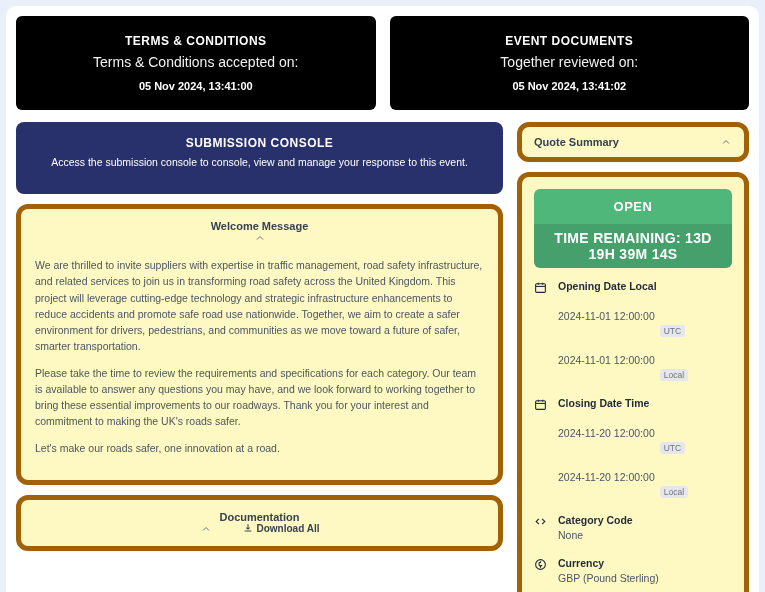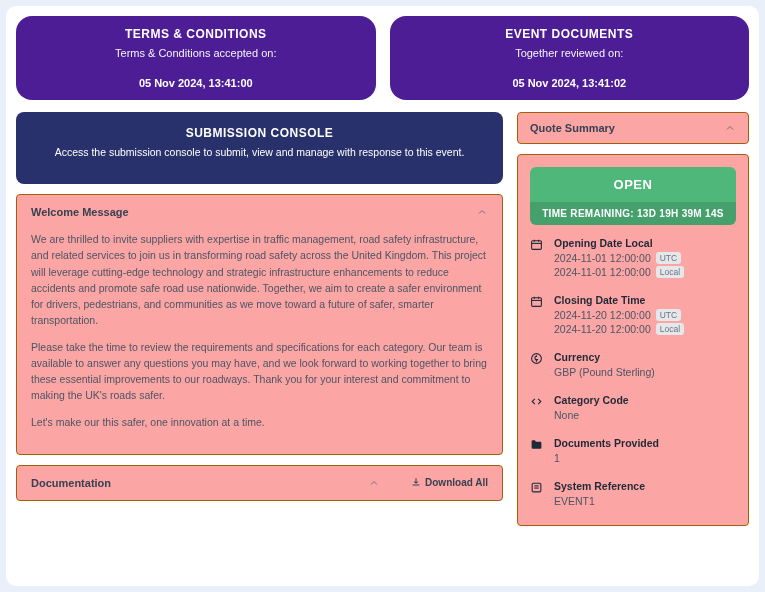--- a/index.html
+++ b/index.html
@@ -1,49 +1,49 @@
 <!DOCTYPE html>
 <html><head>
 <meta charset="utf-8">
 <style>
 * { box-sizing: border-box; margin: 0; padding: 0; }
 body { font-family: -apple-system, BlinkMacSystemFont, 'Segoe UI', Arial, sans-serif; background: #e9f0f9; padding: 6px; font-size: 11px; color: #333; }
 .page { background: #fff; border-radius: 10px; padding: 10px; min-height: 580px; display: flex; flex-direction: column; }
 .top-row { display: flex; gap: 14px; }
-.green-card { flex: 1; background: #4c1d95; border-radius: 16px; color: #fff; text-align: center; padding: 11px 10px; }
+.green-card { flex: 1; background: #000000; border-radius: 6px; color: #fff; text-align: center; padding: 18px 10px; }
 .green-card h3 { font-size: 12px; font-weight: 700; letter-spacing: .5px; margin-bottom: 6px; }
-.green-card .sub { font-size: 11px; opacity: .95; margin-bottom: 18px; }
+.green-card .sub { font-size: 14px; opacity: .95; margin-bottom: 10px; }
 .green-card .bold { font-size: 11px; font-weight: 700; }
 .main-row { display: flex; gap: 14px; margin-top: 12px; flex: 1; }
 .left-col { flex: 1; display: flex; flex-direction: column; gap: 10px; }
 .right-col { width: 232px; display: flex; flex-direction: column; gap: 10px; }
-.card { background: #fca5a5; border: 1px solid #a16207; border-radius: 4px; box-shadow: 0 1px 2px rgba(0,0,0,.03); }
+.card { background: #fef9c3; border: 5px solid #a16207; border-radius: 12px; box-shadow: 0 1px 2px rgba(0,0,0,.03); }
 .navy-card { background: #28316b; border-radius: 8px; color: #fff; text-align: center; padding: 14px 16px; }
 .navy-card h3 { font-size: 12px; font-weight: 700; letter-spacing: .5px; margin-bottom: 6px; }
 .navy-card p { font-size: 10.5px; margin-bottom: 12px; }
 .white-btn { display: inline-flex; align-items: center; gap: 6px; background: #fff; color: #28316b; border: none; border-radius: 5px; padding: 5px 12px; font-size: 10.5px; font-weight: 600; cursor: pointer; }
-.section-header { display: flex; justify-content: space-between; align-items: center; padding: 11px 14px; cursor: pointer; }
+.section-header { display: flex; justify-content: space-between; align-items: center; padding: 11px 14px; cursor: pointer; flex-direction: column; }
 .section-header h4 { font-size: 11px; font-weight: 600; color: #374151; }
 .chev { width: 12px; height: 12px; }
 .chev svg { width: 100%; height: 100%; stroke: #6b7280; stroke-width: 2; fill: none; }
 .section-body { padding: 2px 14px 14px; }
 .section-body p { font-size: 10.5px; line-height: 1.55; color: #4b5563; margin-bottom: 10px; }
 .sum-header { display: flex; justify-content: space-between; align-items: center; padding: 9px 12px; }
 .sum-header h4 { font-size: 11px; font-weight: 600; color: #374151; }
 .open-box { background: #4fb77a; color: #fff; border-radius: 6px; text-align: center; padding: 10px 8px; margin: 0 12px 12px; }
 .open-box .ot { font-size: 13px; font-weight: 700; letter-spacing: .5px; }
 .open-box .os { font-size: 9.5px; font-weight: 600; margin-top: 2px; letter-spacing: .3px; }
-.open-box .tr { background: rgba(0,0,0,.12); margin: 10px -8px -10px; padding: 6px; border-radius: 0 0 6px 6px; font-size: 10px; font-weight: 700; letter-spacing: .3px; }
+.open-box .tr { background: rgba(0,0,0,.12); margin: 10px -8px -10px; padding: 6px; border-radius: 0 0 6px 6px; font-size: 14px; font-weight: 700; letter-spacing: .3px; }
 .info-list { padding: 0 12px 12px; }
 .info-item { display: flex; gap: 10px; margin-bottom: 14px; }
 .info-icon { width: 14px; flex-shrink: 0; padding-top: 1px; color: #1f2937; }
 .info-icon svg { width: 13px; height: 13px; }
 .info-body .lbl { font-size: 10.5px; font-weight: 700; color: #1f2937; margin-bottom: 3px; }
 .info-body .val { font-size: 10.5px; color: #4b5563; margin-bottom: 2px; display: flex; align-items: center; gap: 5px; }
-.tag { background: #e5e7eb; color: #6b7280; font-size: 8.5px; padding: 1px 4px; border-radius: 3px; }
+.tag { background: #e5e7eb; color: #6b7280; font-size: 8.5px; padding: 1px 4px; border-radius: 3px; margin-top: 30px; }
 .doc-hdr-right { display: flex; align-items: center; gap: 31px; }
 .dl-all { display: inline-flex; align-items: center; gap: 4px; font-size: 10px; font-weight: 600; color: #374151; cursor: pointer; }
 </style>
 </head>
 <body>
 
 <div class="page">
 
   <div class="top-row">
     <div class="green-card">
@@ -56,34 +56,34 @@
       <div class="sub">Together reviewed on:</div>
       <div class="bold">05 Nov 2024, 13:41:02</div>
     </div>
   </div>
 
   <div class="main-row">
     <div class="left-col">
 
       <div class="navy-card">
         <h3>SUBMISSION CONSOLE</h3>
-        <p>Access the submission console to submit, view and manage with response to this event.</p>
+        <p>Access the submission console to console, view and manage your response to this event.</p>
       </div>
 
       <div class="card">
         <div class="section-header">
           <h4>Welcome Message</h4>
           <span class="chev"><svg viewBox="0 0 24 24">
                 <polyline points="6 15 12 9 18 15"></polyline>
               </svg></span>
         </div>
         <div class="section-body">
           <p>We are thrilled to invite suppliers with expertise in traffic management, road safety infrastructure, and related services to join us in transforming road safety across the United Kingdom. This project will leverage cutting-edge technology and strategic infrastructure enhancements to reduce accidents and promote safe road use nationwide. Together, we aim to create a safer environment for drivers, pedestrians, and communities as we move toward a future of safer, smarter transportation.</p>
           <p>Please take the time to review the requirements and specifications for each category. Our team is available to answer any questions you may have, and we look forward to working together to bring these essential improvements to our roadways. Thank you for your interest and commitment to making the UK's roads safer.</p>
-          <p>Let's make our this safer, one innovation at a time.</p>
+          <p>Let's make our roads safer, one innovation at a road.</p>
         </div>
       </div>
 
 
       <div class="card">
         <div class="section-header">
           <h4>Documentation</h4>
           <div class="doc-hdr-right">
             <span class="chev"><svg viewBox="0 0 24 24">
                   <polyline points="6 15 12 9 18 15"></polyline>
@@ -149,36 +149,36 @@
                   <span class="tag">UTC</span>
                 </div>
               <div class="val">
                   <span>2024-11-20 12:00:00</span>
                   <span class="tag">Local</span>
                 </div>
             </div>
           </div>
           <div class="info-item">
             <div class="info-icon"><svg viewBox="0 0 24 24" fill="none" stroke="currentColor" stroke-width="2">
+                  <polyline points="9 7 4 12 9 17"></polyline>
+                  <polyline points="15 7 20 12 15 17"></polyline>
+                </svg></div>
+            <div class="info-body">
+              <div class="lbl">Category Code</div>
+              <div class="val">None</div>
+            </div>
+          </div>
+          <div class="info-item">
+            <div class="info-icon"><svg viewBox="0 0 24 24" fill="none" stroke="currentColor" stroke-width="2">
                   <circle cx="12" cy="12" r="9"></circle>
                   <path d="M9 14h6M12 6v2a3 3 0 0 0 0 6v4"></path>
                 </svg></div>
             <div class="info-body">
               <div class="lbl">Currency</div>
               <div class="val">GBP (Pound Sterling)</div>
-            </div>
-          </div>
-          <div class="info-item">
-            <div class="info-icon"><svg viewBox="0 0 24 24" fill="none" stroke="currentColor" stroke-width="2">
-                  <polyline points="9 7 4 12 9 17"></polyline>
-                  <polyline points="15 7 20 12 15 17"></polyline>
-                </svg></div>
-            <div class="info-body">
-              <div class="lbl">Category Code</div>
-              <div class="val">None</div>
             </div>
           </div>
           <div class="info-item">
             <div class="info-icon"><svg viewBox="0 0 24 24" fill="currentColor">
                   <path d="M3 6a2 2 0 0 1 2-2h4l2 3h8a2 2 0 0 1 2 2v9a2 2 0 0 1-2 2H5a2 2 0 0 1-2-2V6z"></path>
                 </svg></div>
             <div class="info-body">
               <div class="lbl">Documents Provided</div>
               <div class="val">1</div>
             </div>

